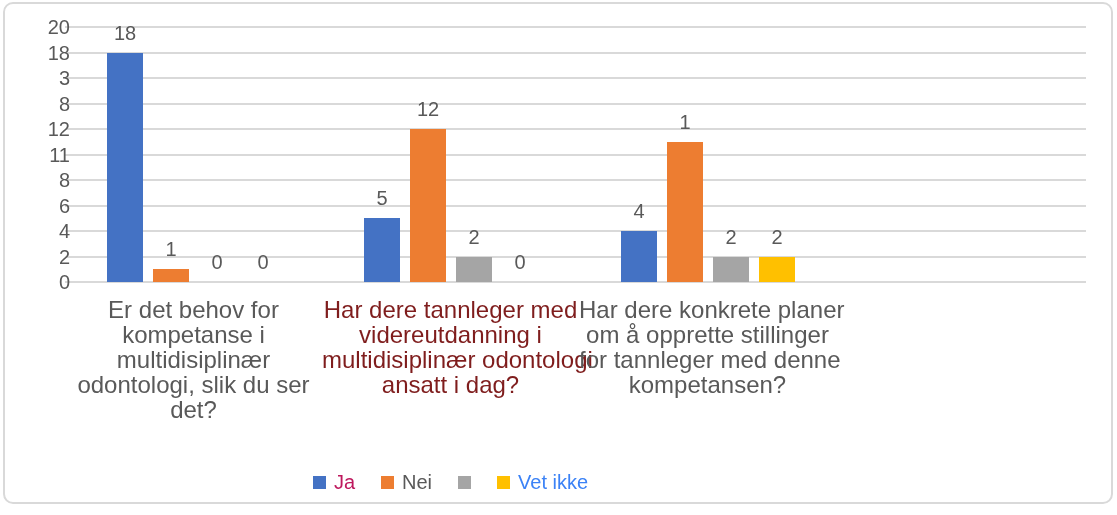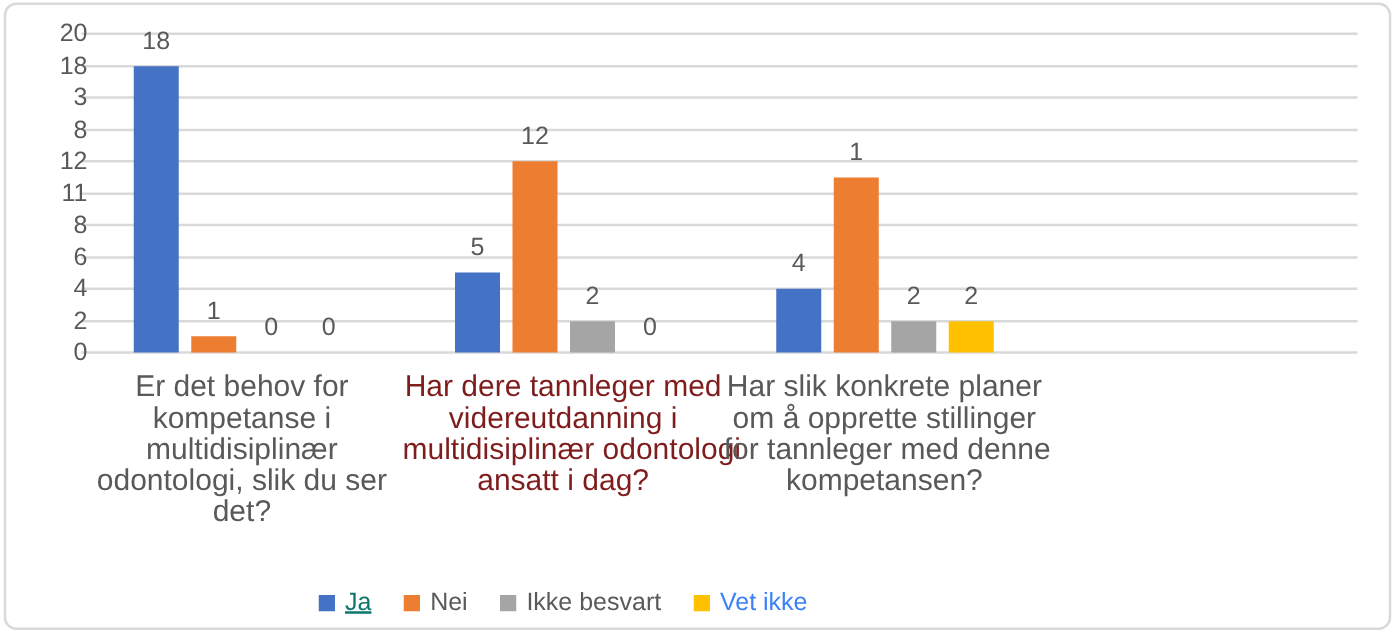--- a/index.html
+++ b/index.html
@@ -84,36 +84,35 @@
   <div id="xaxis">
       <div class="catlabel" style="left: 65px; top: 297px; width: 257px; color: rgb(89, 89, 89);">Er det behov for
 kompetanse i
 multidisiplinær
 odontologi, slik du ser
 det?</div>
       <div class="catlabel" style="left: 322px; top: 297px; width: 257px; color: #7f1d1d;">Har dere tannleger med
 videreutdanning i
 multidisiplinær odontologi
 ansatt i dag?</div>
-      <div class="catlabel" style="left: 579px; top: 297px; width: 257px; color: rgb(89, 89, 89);">Har slik konkrete planer
+      <div class="catlabel" style="left: 579px; top: 297px; width: 257px; color: rgb(89, 89, 89);">Har dere konkrete planer
 om å opprette stillinger
 for tannleger med denne
 kompetansen?</div>
     </div>
   <div id="legend" class="legend" style="left: 65px; top: 468px; width: 771px; height: 28px;">
       <div class="legend-item">
         <span class="swatch" style="background: rgb(68, 114, 196);"></span>
-        <span style="color: #0f766e; text-decoration: underline;">Ja</span>
+        <span style="color: #be185d;">Ja</span>
       </div>
       <div class="legend-item">
         <span class="swatch" style="background: rgb(237, 125, 49);"></span>
         <span style="color: rgb(89, 89, 89);">Nei</span>
       </div>
       <div class="legend-item">
         <span class="swatch" style="background: rgb(165, 165, 165);"></span>
-        <span style="color: rgb(89, 89, 89);">Ikke besvart</span>
       </div>
       <div class="legend-item">
         <span class="swatch" style="background: rgb(255, 192, 0);"></span>
         <span style="color: #3b82f6;">Vet ikke</span>
       </div>
     </div>
 </div>
 
 </body></html>

